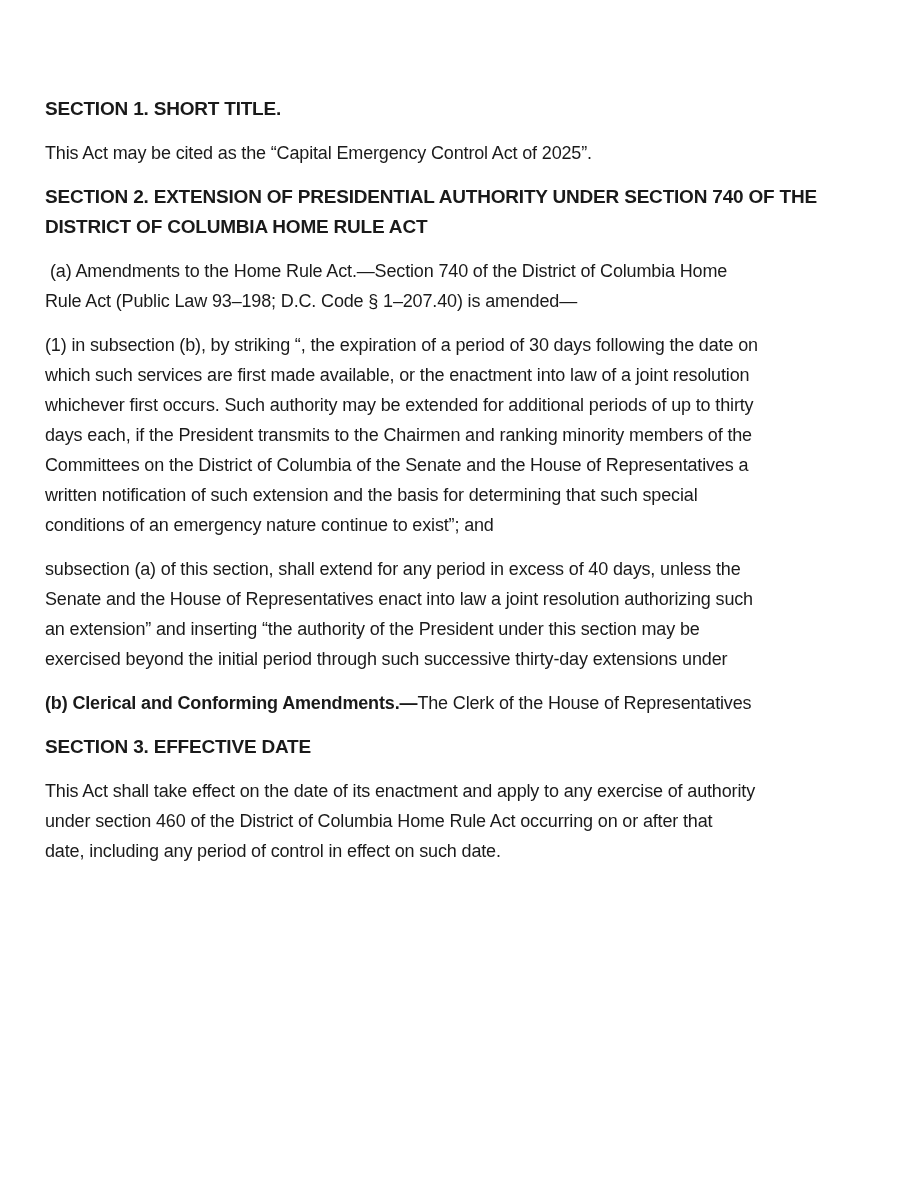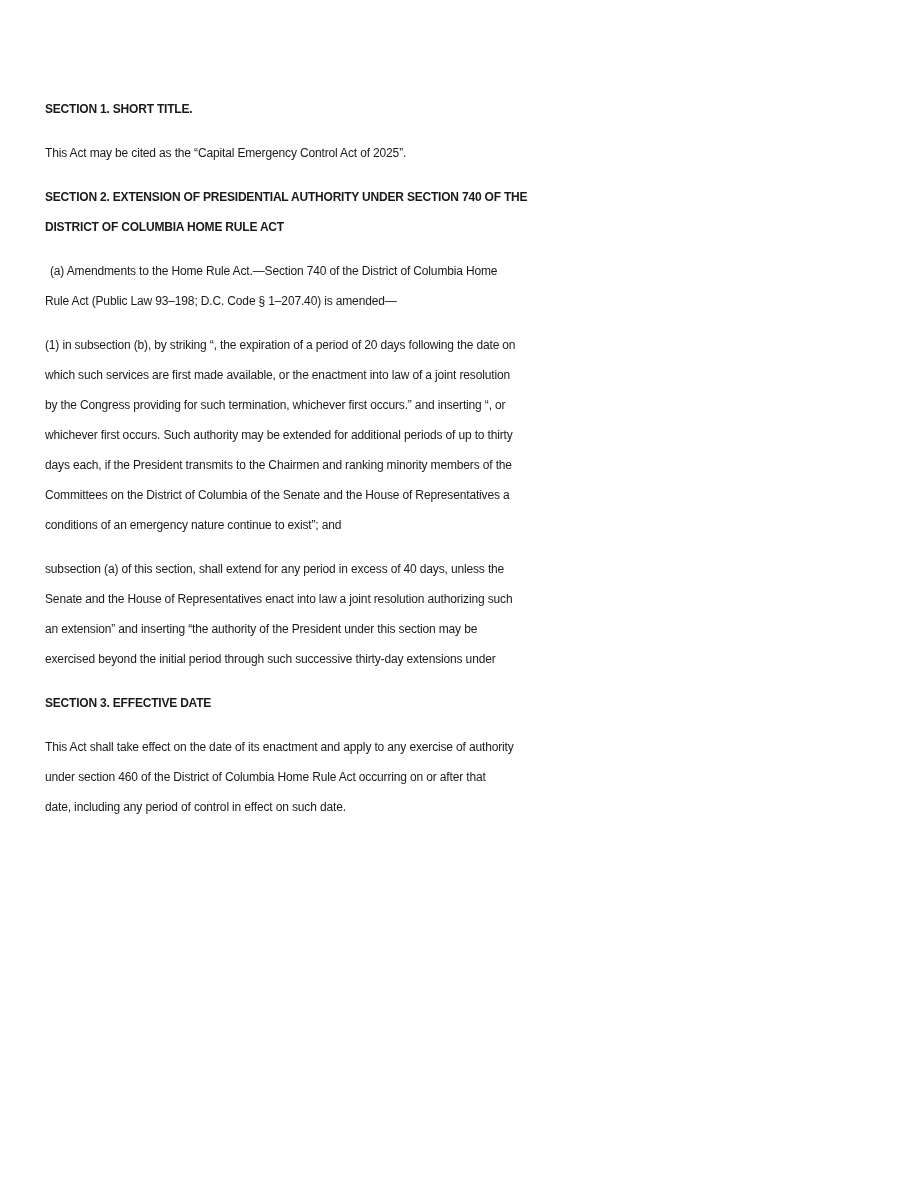--- a/index.html
+++ b/index.html
@@ -20,27 +20,27 @@
       left: 45px;
       top: 94px;
       width: 830px;
     }
     .block {
       margin: 0 0 14px 0;
     }
     .line {
       display: block;
       white-space: nowrap;
-      font-size: 12px;
+      font-size: 18px;
       line-height: 30px;
       letter-spacing: -0.15px;
     }
     .heading .line {
       font-weight: bold;
-      font-size: 12px;
+      font-size: 19px;
       letter-spacing: -0.2px;
     }
     .bold {
       font-weight: bold;
     }
     .indent1 {
       padding-left: 5px;
     }
   </style>
 </head>
@@ -59,37 +59,38 @@
     <span class="line">SECTION 2. EXTENSION OF PRESIDENTIAL AUTHORITY UNDER SECTION 740 OF THE</span>
     <span class="line">DISTRICT OF COLUMBIA HOME RULE ACT</span>
   </div>
 
   <div class="block">
     <span class="line indent1">(a) Amendments to the Home Rule Act.—Section 740 of the District of Columbia Home</span>
     <span class="line">Rule Act (Public Law 93–198; D.C. Code § 1–207.40) is amended—</span>
   </div>
 
   <div class="block">
-    <span class="line">(1) in subsection (b), by striking “,  the expiration of a period of 20 days following the date on</span>
+    <span class="line">(1) in subsection (b), by striking “,  the expiration of a period of 30 days following the date on</span>
     <span class="line">which such services are first made available, or the enactment into law of a joint resolution</span>
-    <span class="line">by the Congress providing for such termination, whichever first occurs.” and inserting “, or</span>
     <span class="line">whichever first occurs. Such authority may be extended for additional periods of up to thirty</span>
     <span class="line">days each, if the President transmits to the Chairmen and ranking minority members of the</span>
     <span class="line">Committees on the District of Columbia of the Senate and the House of Representatives a</span>
+    <span class="line">written notification of such extension and the basis for determining that such special</span>
     <span class="line">conditions of an emergency nature continue to exist”; and</span>
   </div>
 
   <div class="block">
     <span class="line">subsection (a) of this section, shall extend for any period in excess of 40 days, unless the</span>
     <span class="line">Senate and the House of Representatives enact into law a joint resolution authorizing such</span>
     <span class="line">an extension” and inserting “the authority of the President under this section may be</span>
     <span class="line">exercised beyond the initial period through such successive thirty-day extensions under</span>
   </div>
 
   <div class="block">
+    <span class="line"><span class="bold">(b) Clerical and Conforming Amendments.—</span><span>The Clerk of the House of Representatives</span></span>
   </div>
 
   <div class="block heading">
     <span class="line">SECTION 3. EFFECTIVE DATE</span>
   </div>
   <div class="block">
     <span class="line">This Act shall take effect on the date of its enactment and apply to any exercise of authority</span>
     <span class="line">under section 460 of the District of Columbia Home Rule Act occurring on or after that</span>
     <span class="line">date, including any period of control in effect on such date.</span>
   </div>

